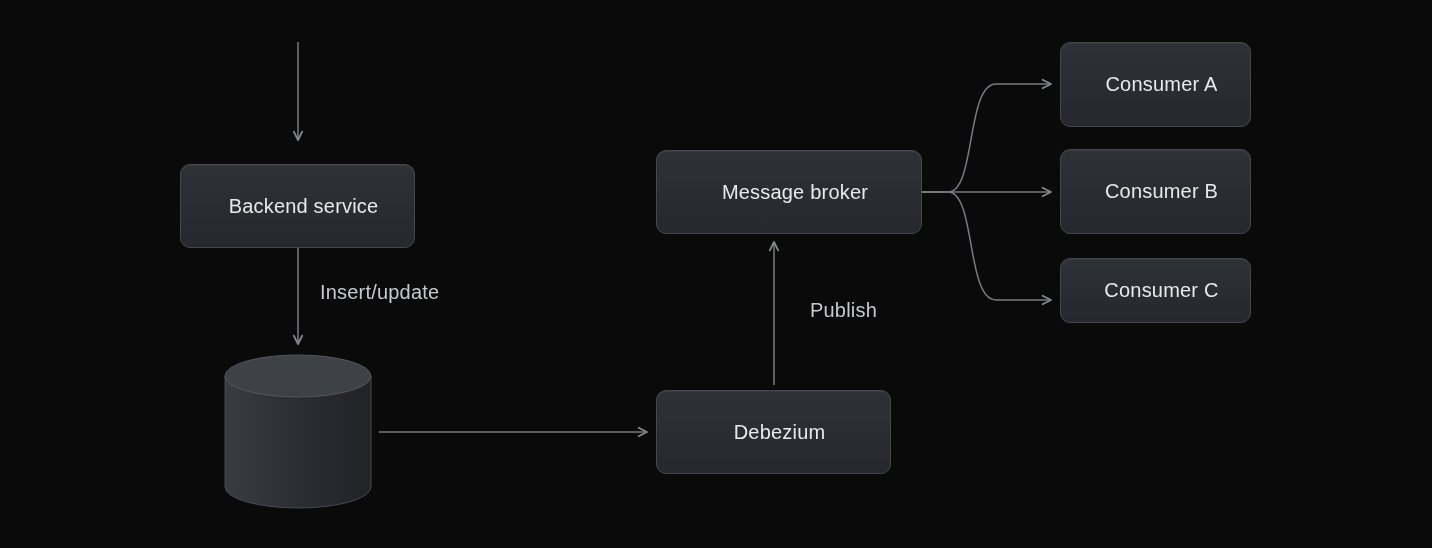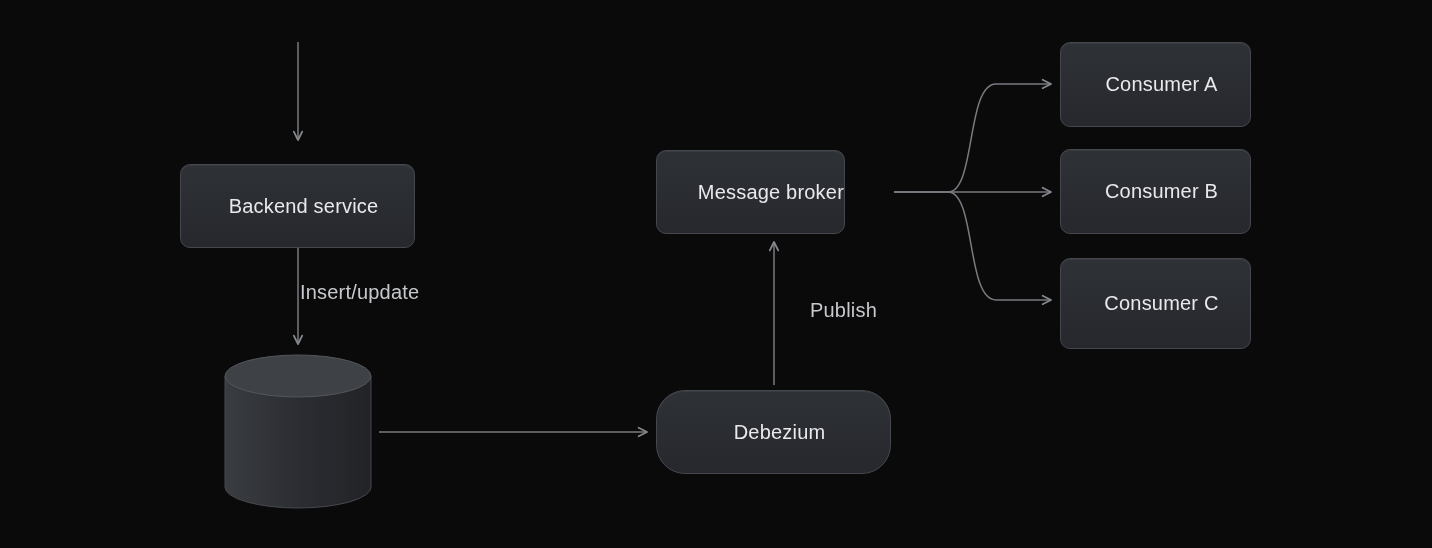--- a/index.html
+++ b/index.html
@@ -80,38 +80,38 @@
     <g>
       <path d="M 225 376 L 225 487 A 73 21 0 0 0 371 487 L 371 376" fill="url(#cyl-body)" stroke="#46494e" stroke-width="1"></path>
       <ellipse cx="298" cy="376" rx="73" ry="21" fill="#3e4146" stroke="#53565b" stroke-width="1"></ellipse>
     </g>
   </svg>
 
   <div class="node" style="left:180px; top:164px; width:235px; height:84px;">
     <span>Backend service</span>
   </div>
 
-  <div class="node" style="left:656px; top:150px; width:189px; height:84px;justify-content:flex-end;">
+  <div class="node" style="left:656px; top:150px; width:266px; height:84px;">
     <span>Message broker</span>
   </div>
 
-  <div class="node" style="left:656px; top:390px; width:235px; height:84px;border-radius:29px;">
+  <div class="node" style="left:656px; top:390px; width:235px; height:84px;">
     <span>Debezium</span>
   </div>
 
   <div class="node" style="left:1060px; top:42px; width:191px; height:85px;">
     <span>Consumer A</span>
   </div>
 
   <div class="node" style="left:1060px; top:149px; width:191px; height:85px;text-align:right;">
     <span>Consumer B</span>
   </div>
 
-  <div class="node" style="left:1060px; top:258px; width:191px; height:91px;">
+  <div class="node" style="left:1060px; top:258px; width:191px; height:65px;">
     <span>Consumer C</span>
   </div>
 
-  <div class="edge-label" style="left:300px; top:280px;">Insert/update</div>
+  <div class="edge-label" style="left:320px; top:280px;">Insert/update</div>
 
 
   <div class="edge-label" style="left:810px; top:298px;">Publish</div>
 
 </div>
 
 </body></html>

